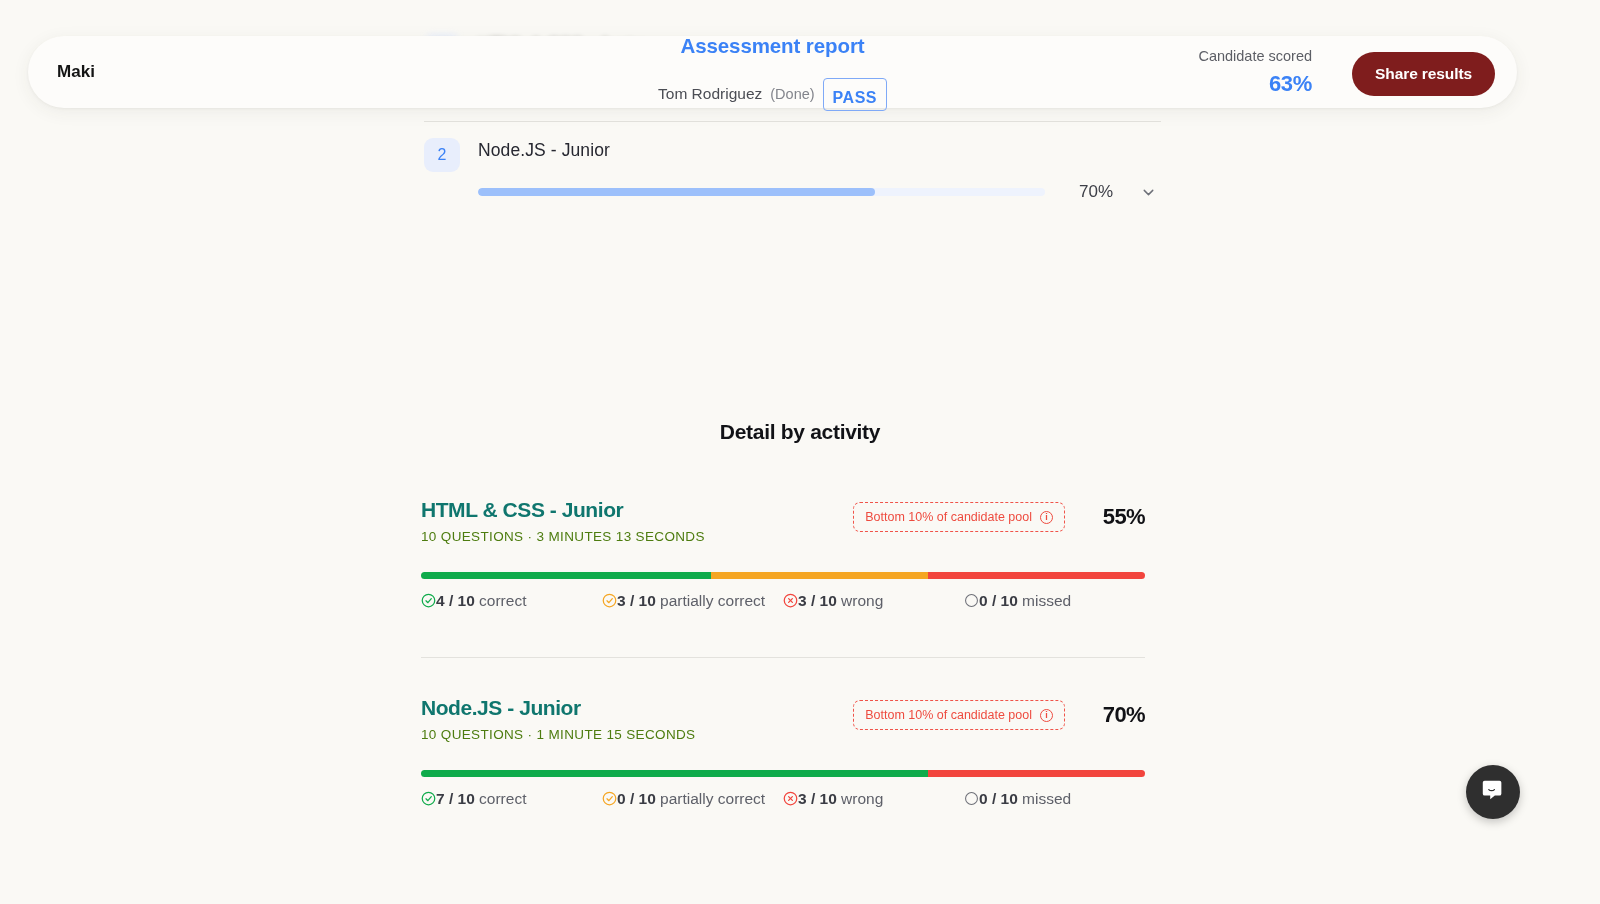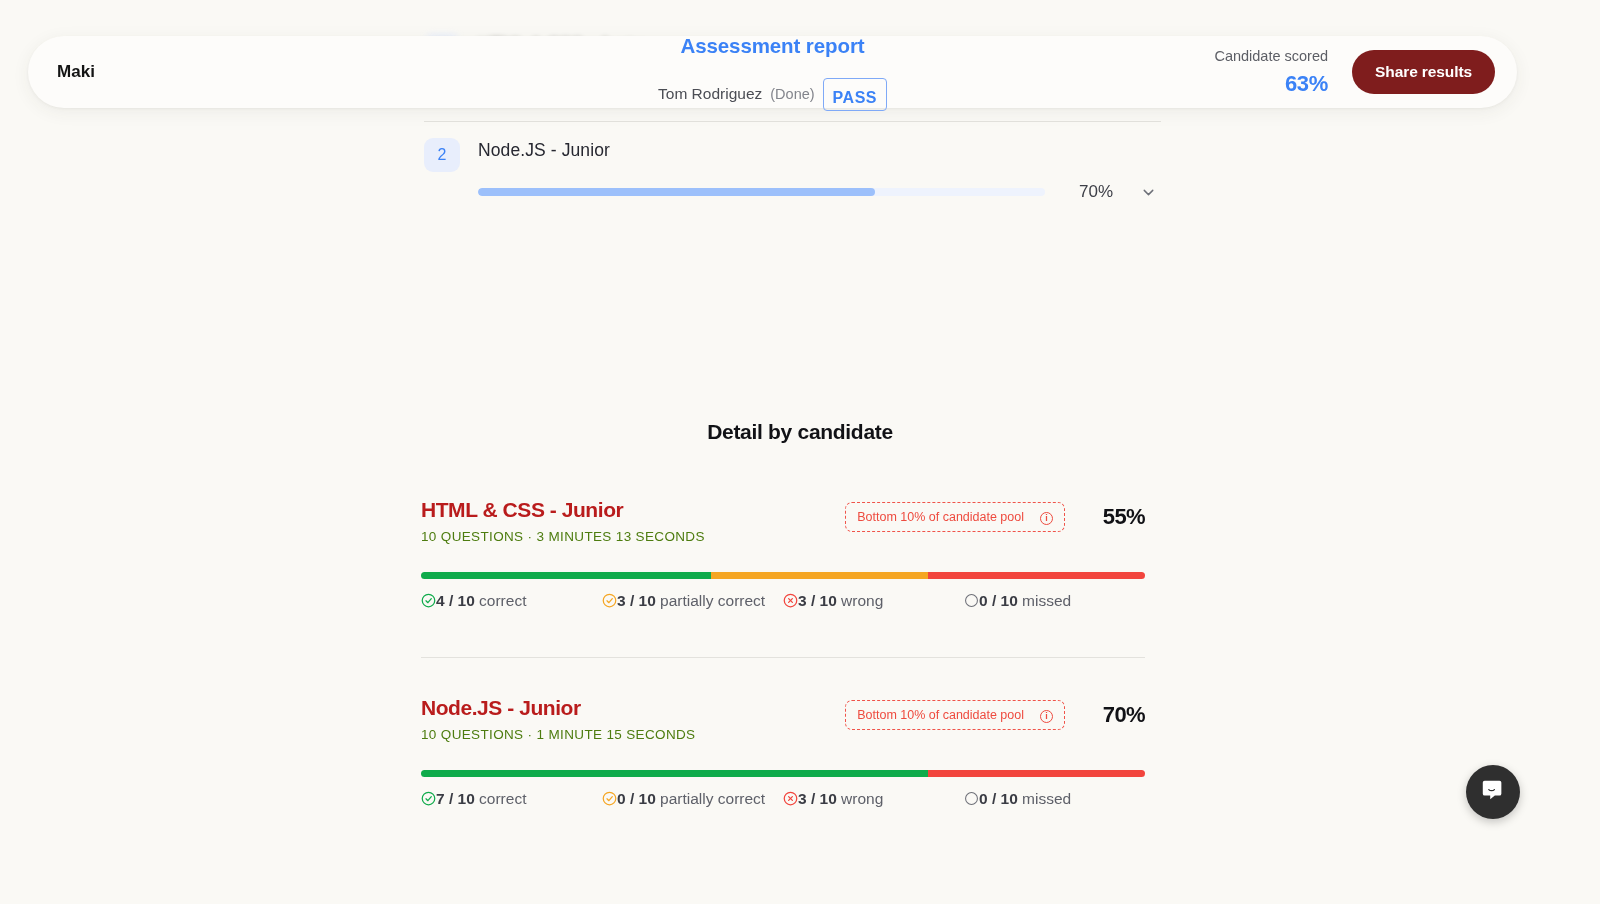--- a/index.html
+++ b/index.html
@@ -154,22 +154,22 @@
     font-weight: bold;
     letter-spacing: .5px;
     padding: 9px 9px 2px 9px;
     line-height: 1.25;
   }
 
   .header-right {
     position: absolute;
     right: 22px;
     display: flex;
-    align-items: center;
-    gap: 24px;
+    align-items: flex-end;
+    gap: 40px;
   }
   .score-block { text-align: right; line-height: 1.15; }
   .score-label { font-size: 14.5px; color: #5c5e65; }
   .score-value {
     font-size: 22px;
     font-weight: bold;
     color: #3b82f6;
     letter-spacing: -.3px;
     margin-top: 7px;
   }
@@ -220,21 +220,21 @@
 
   .detail-head {
     display: flex;
     align-items: flex-start;
   }
   .detail-head-left { flex: 1 1 auto; min-width: 0; }
   .detail-name {
     font-size: 21px;
     font-weight: bold;
     letter-spacing: -.45px;
-    color: #b91c1c;
+    color: #0f766e;
     line-height: 1.15;
   }
   .detail-meta {
     margin-top: 7px;
     font-size: 13.5px;
     color: #4d7c0f;
     letter-spacing: .35px;
   }
   .detail-head-right {
     display: flex;
@@ -243,22 +243,22 @@
     flex: none;
     padding-top: 4px;
   }
   .pool-pill {
     border: 1px dashed #f0544a;
     border-radius: 7px;
     color: #ee4b3f;
     font-size: 12.5px;
     padding: 7px 11px 6px 11px;
     display: flex;
-    align-items: flex-end;
-    gap: 16px;
+    align-items: center;
+    gap: 8px;
     line-height: 1.2;
     white-space: nowrap;
   }
   .info-ring {
     width: 13px; height: 13px;
     border: 1px solid #ee4b3f;
     border-radius: 50%;
     display: flex; align-items: center; justify-content: center;
     font-size: 9px;
     font-weight: bold;
@@ -385,21 +385,21 @@
 
     <div class="header-right">
       <div class="score-block">
         <div class="score-label">Candidate scored</div>
         <div class="score-value">63%</div>
       </div>
       <button class="share-btn">Share results</button>
     </div>
   </div>
 
-  <div class="detail-title">Detail by candidate</div>
+  <div class="detail-title">Detail by activity</div>
 
   <div class="detail-wrap">
 
     <div class="detail-block">
       <div class="detail-head">
         <div class="detail-head-left">
           <div class="detail-name">HTML &amp; CSS - Junior</div>
           <div class="detail-meta">10 QUESTIONS · 3 MINUTES 13 SECONDS</div>
         </div>
         <div class="detail-head-right">

